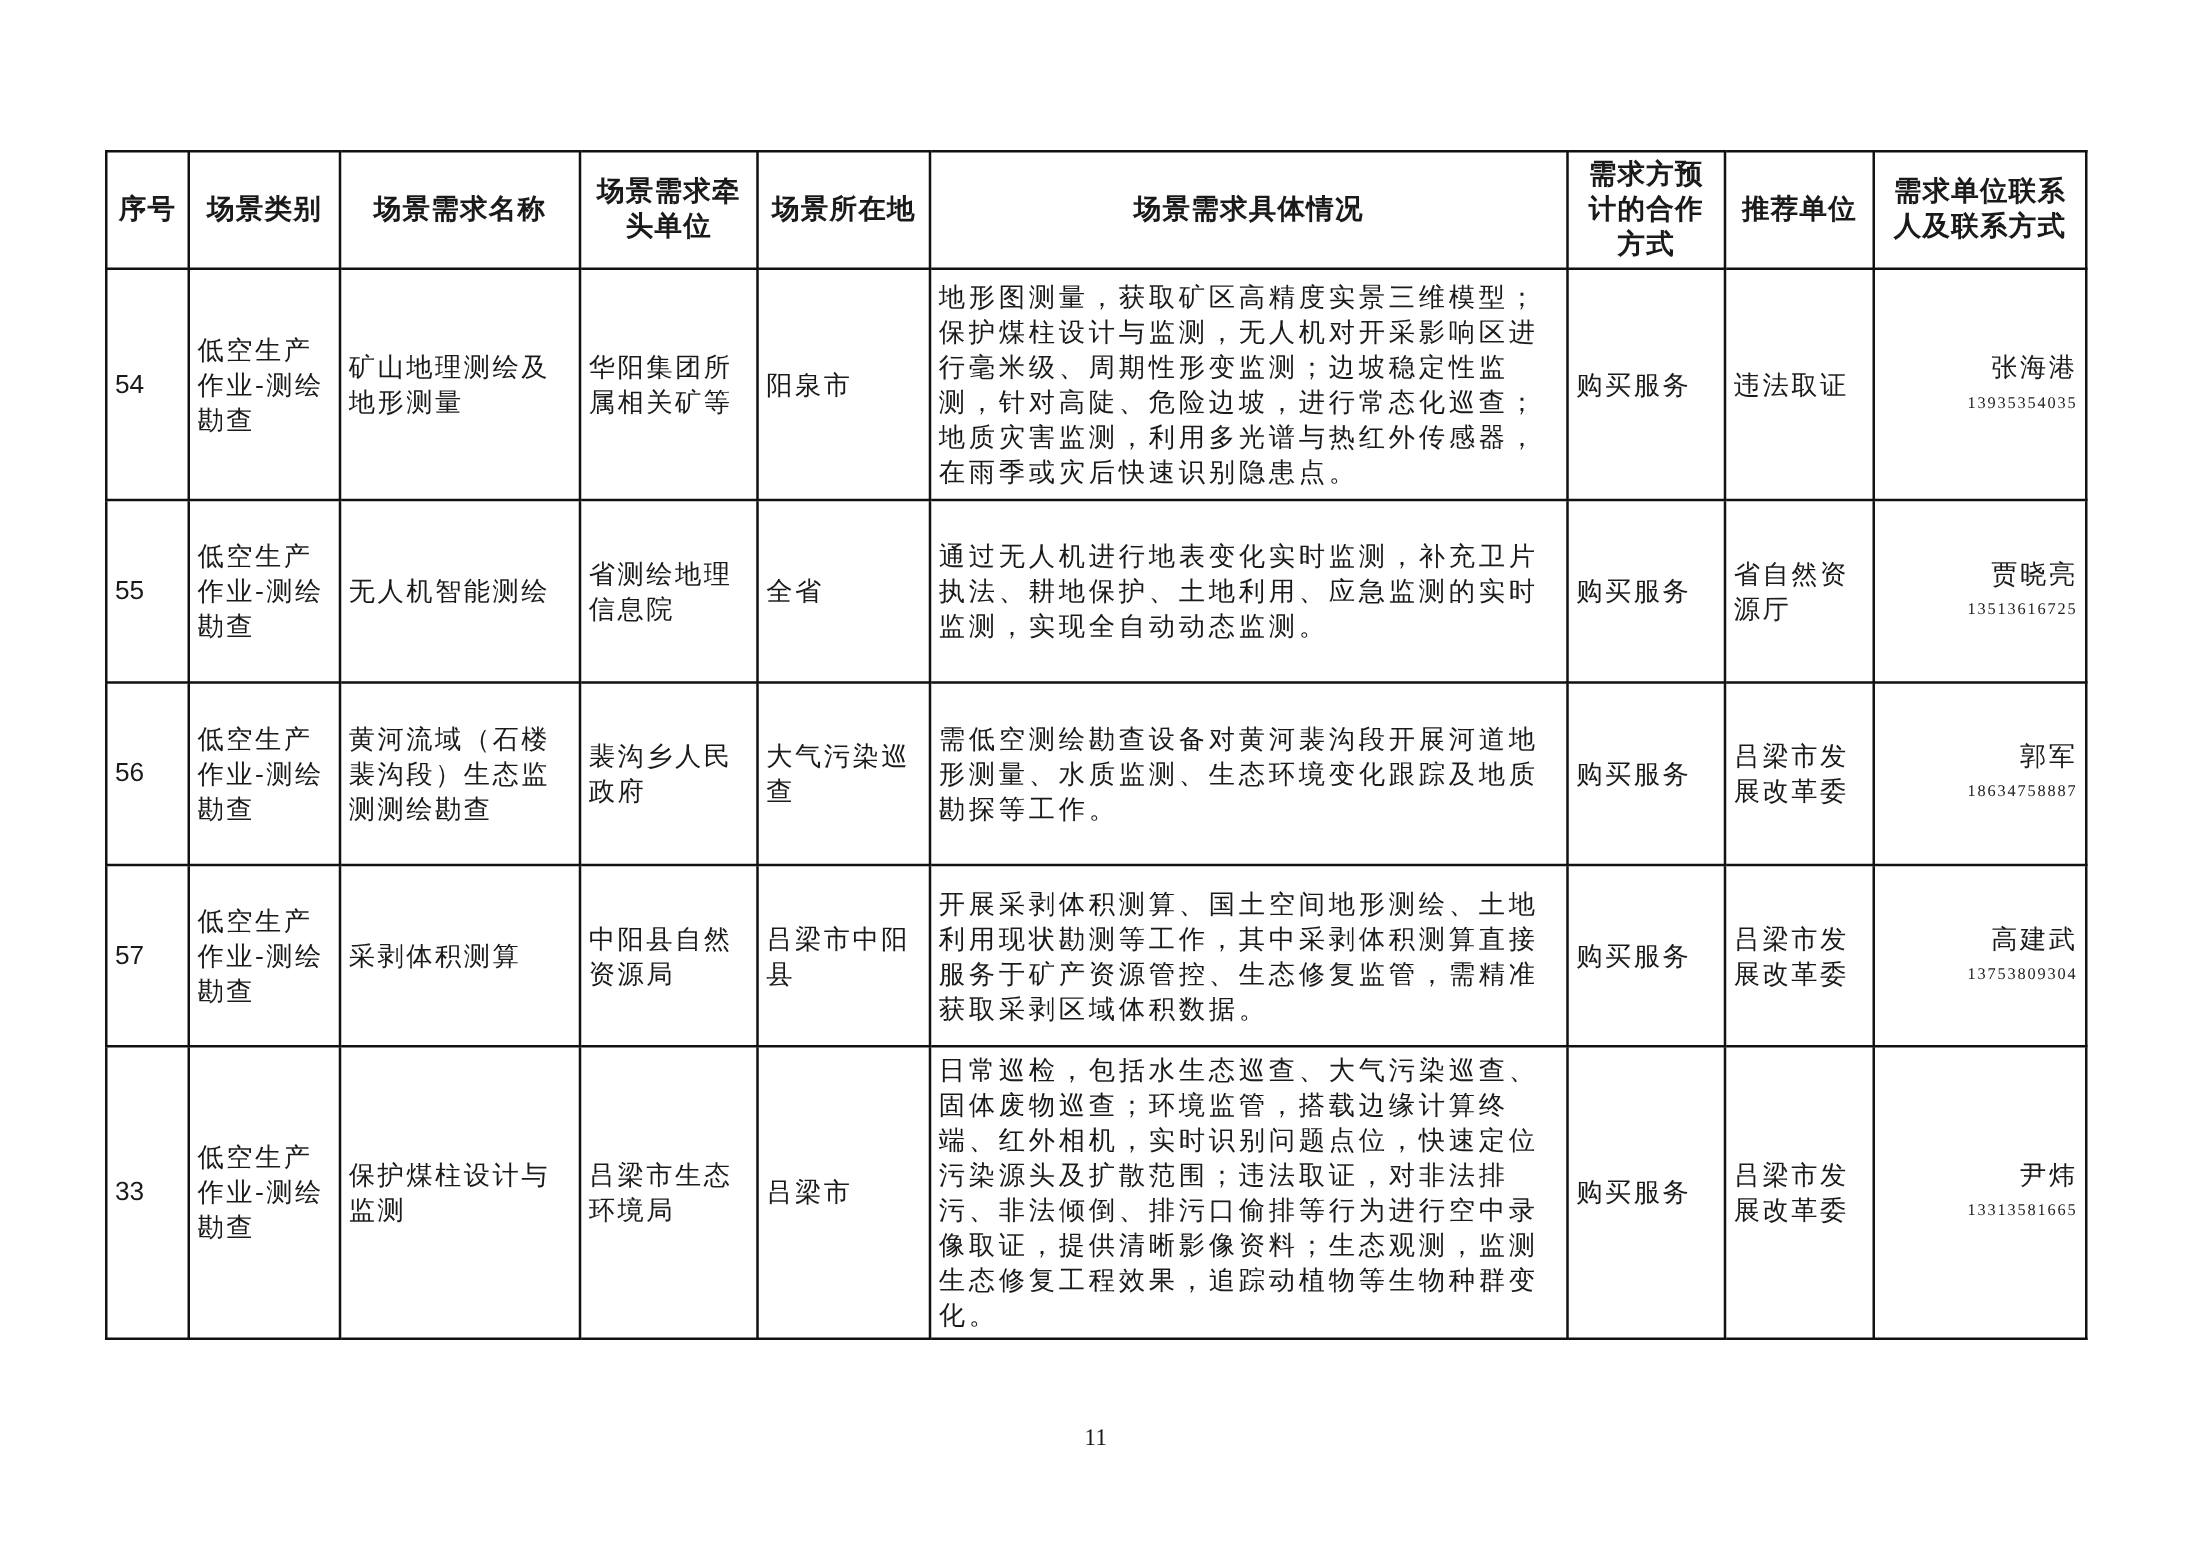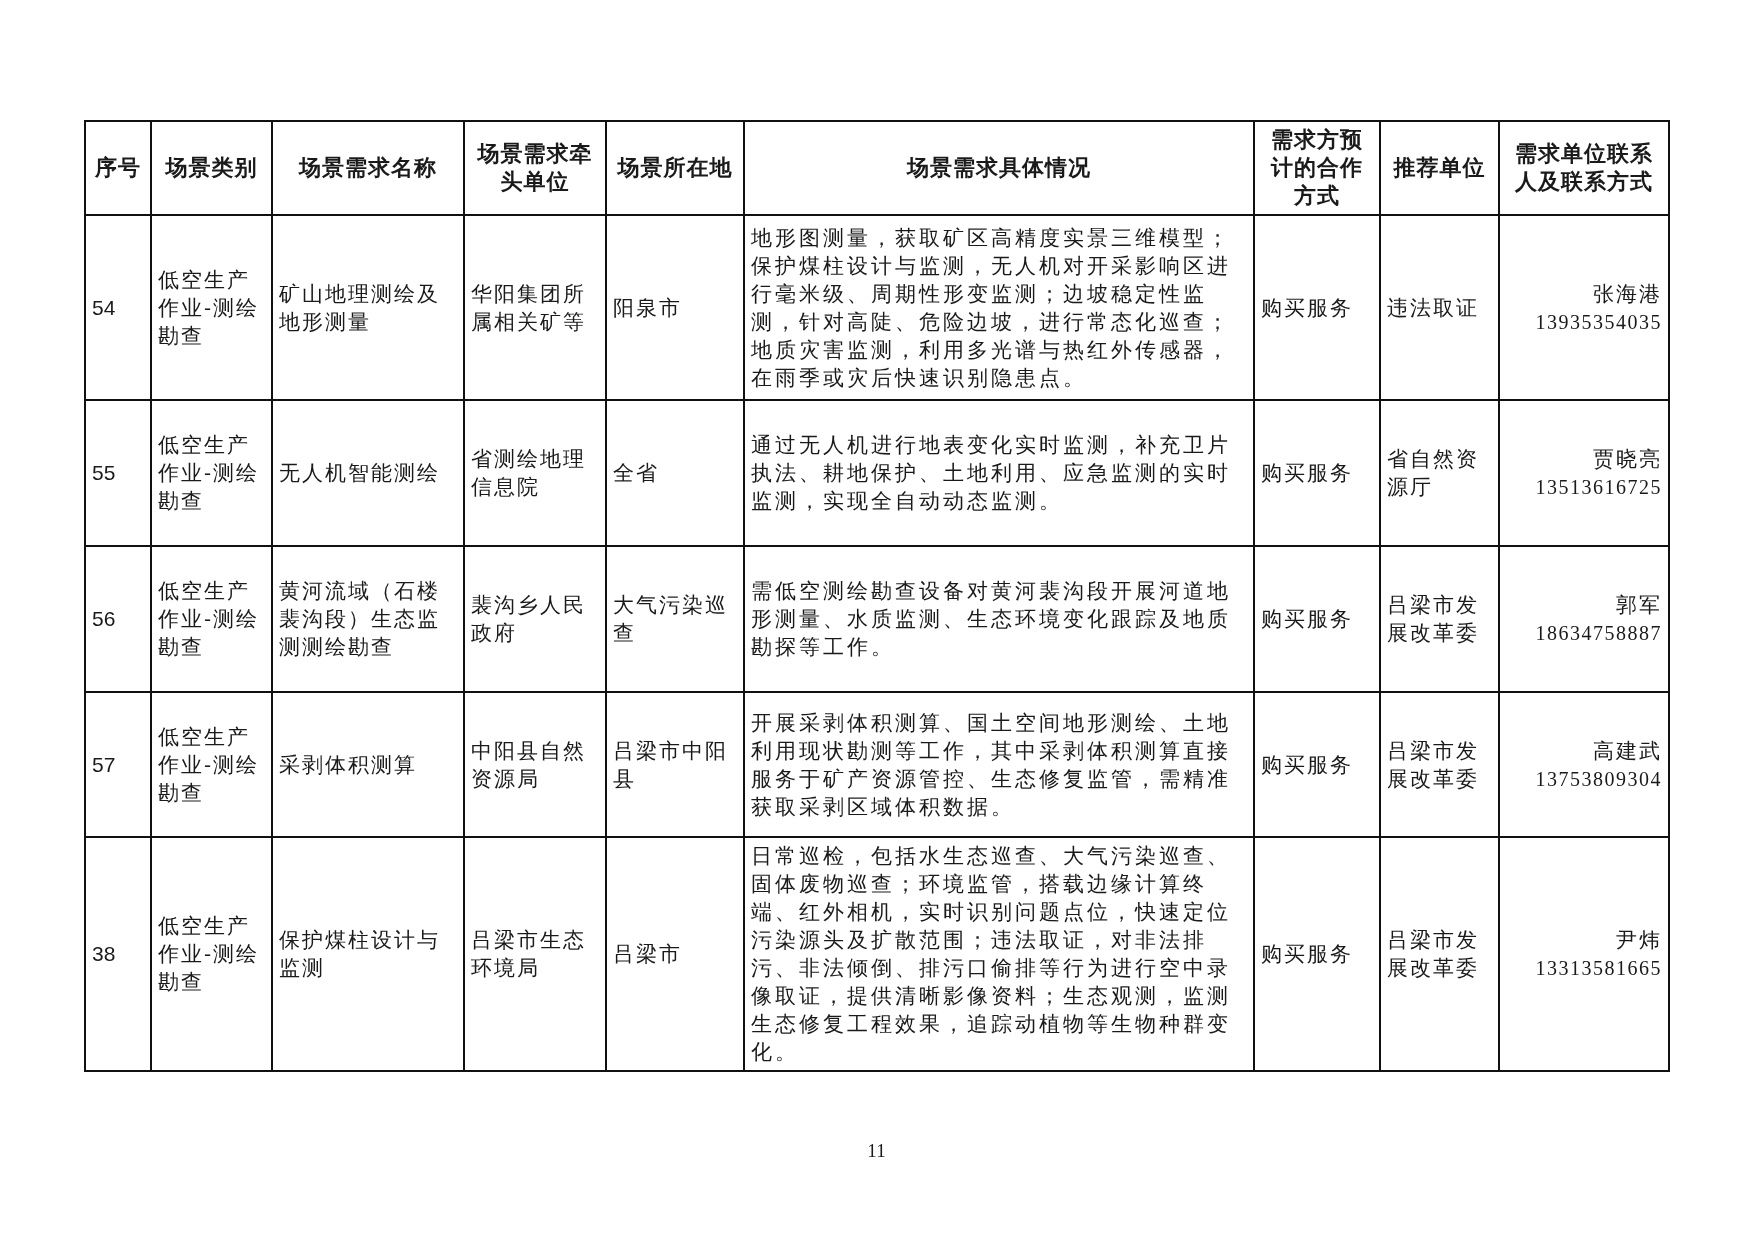--- a/index.html
+++ b/index.html
@@ -10,21 +10,21 @@
   table.main td, table.main th { border: 2px solid #111; padding: 4px 6px; vertical-align: middle;
                font-size: 21px; line-height: 28px; word-break: break-all; }
   table.main th { font-family: "DejaVu Sans", "Liberation Sans", sans-serif; font-weight: bold;
                text-align: center; font-size: 22px; line-height: 28px; letter-spacing: 1px; }
   th.big { font-size: 31px; letter-spacing: 2px; }
   tr.head { height: 93px; }
   td.num { text-align: left; font-family: Liberation Sans, sans-serif; font-size: 19px; }
   td.left { text-align: left; letter-spacing: 2px; }
   td.desc { text-align: left; letter-spacing: 3px; font-size: 20px; line-height: 27.5px; padding: 3px 6px; }
   td.contact { text-align: right; letter-spacing: 2px; }
-  .phone { display: block; font-family: "Liberation Serif", serif; letter-spacing: 1.5px; font-size: 20px; }
+  .phone { display: block; font-family: "Liberation Serif", serif; letter-spacing: 1.5px; font-size: 13px; }
   .page-num { position: absolute; top: 1140px; left: 0; width: 1753px; text-align: center;
               font-family: "Liberation Serif", serif; font-size: 19px; }
 </style>
 </head>
 <body>
 
 <table class="main">
   <colgroup>
     <col style="width:66px">
     <col style="width:121px">
@@ -100,21 +100,21 @@
       <td class="left">吕梁市中阳县</td>
       <td class="desc">开展采剥体积测算、国土空间地形测绘、土地利用现状勘测等工作，其中采剥体积测算直接服务于矿产资源管控、生态修复监管，需精准获取采剥区域体积数据。</td>
       <td class="left">购买服务</td>
       <td class="left">吕梁市发展改革委</td>
       <td class="contact">
         <span>高建武</span>
         <span class="phone">13753809304</span>
       </td>
     </tr>
     <tr style="height:200px">
-      <td class="num">38</td>
+      <td class="num">33</td>
       <td class="left">低空生产作业-测绘勘查</td>
       <td class="left">保护煤柱设计与监测</td>
       <td class="left">吕梁市生态环境局</td>
       <td class="left">吕梁市</td>
       <td class="desc">日常巡检，包括水生态巡查、大气污染巡查、固体废物巡查；环境监管，搭载边缘计算终端、红外相机，实时识别问题点位，快速定位污染源头及扩散范围；违法取证，对非法排污、非法倾倒、排污口偷排等行为进行空中录像取证，提供清晰影像资料；生态观测，监测生态修复工程效果，追踪动植物等生物种群变化。</td>
       <td class="left">购买服务</td>
       <td class="left">吕梁市发展改革委</td>
       <td class="contact">
         <span>尹炜</span>
         <span class="phone">13313581665</span>

